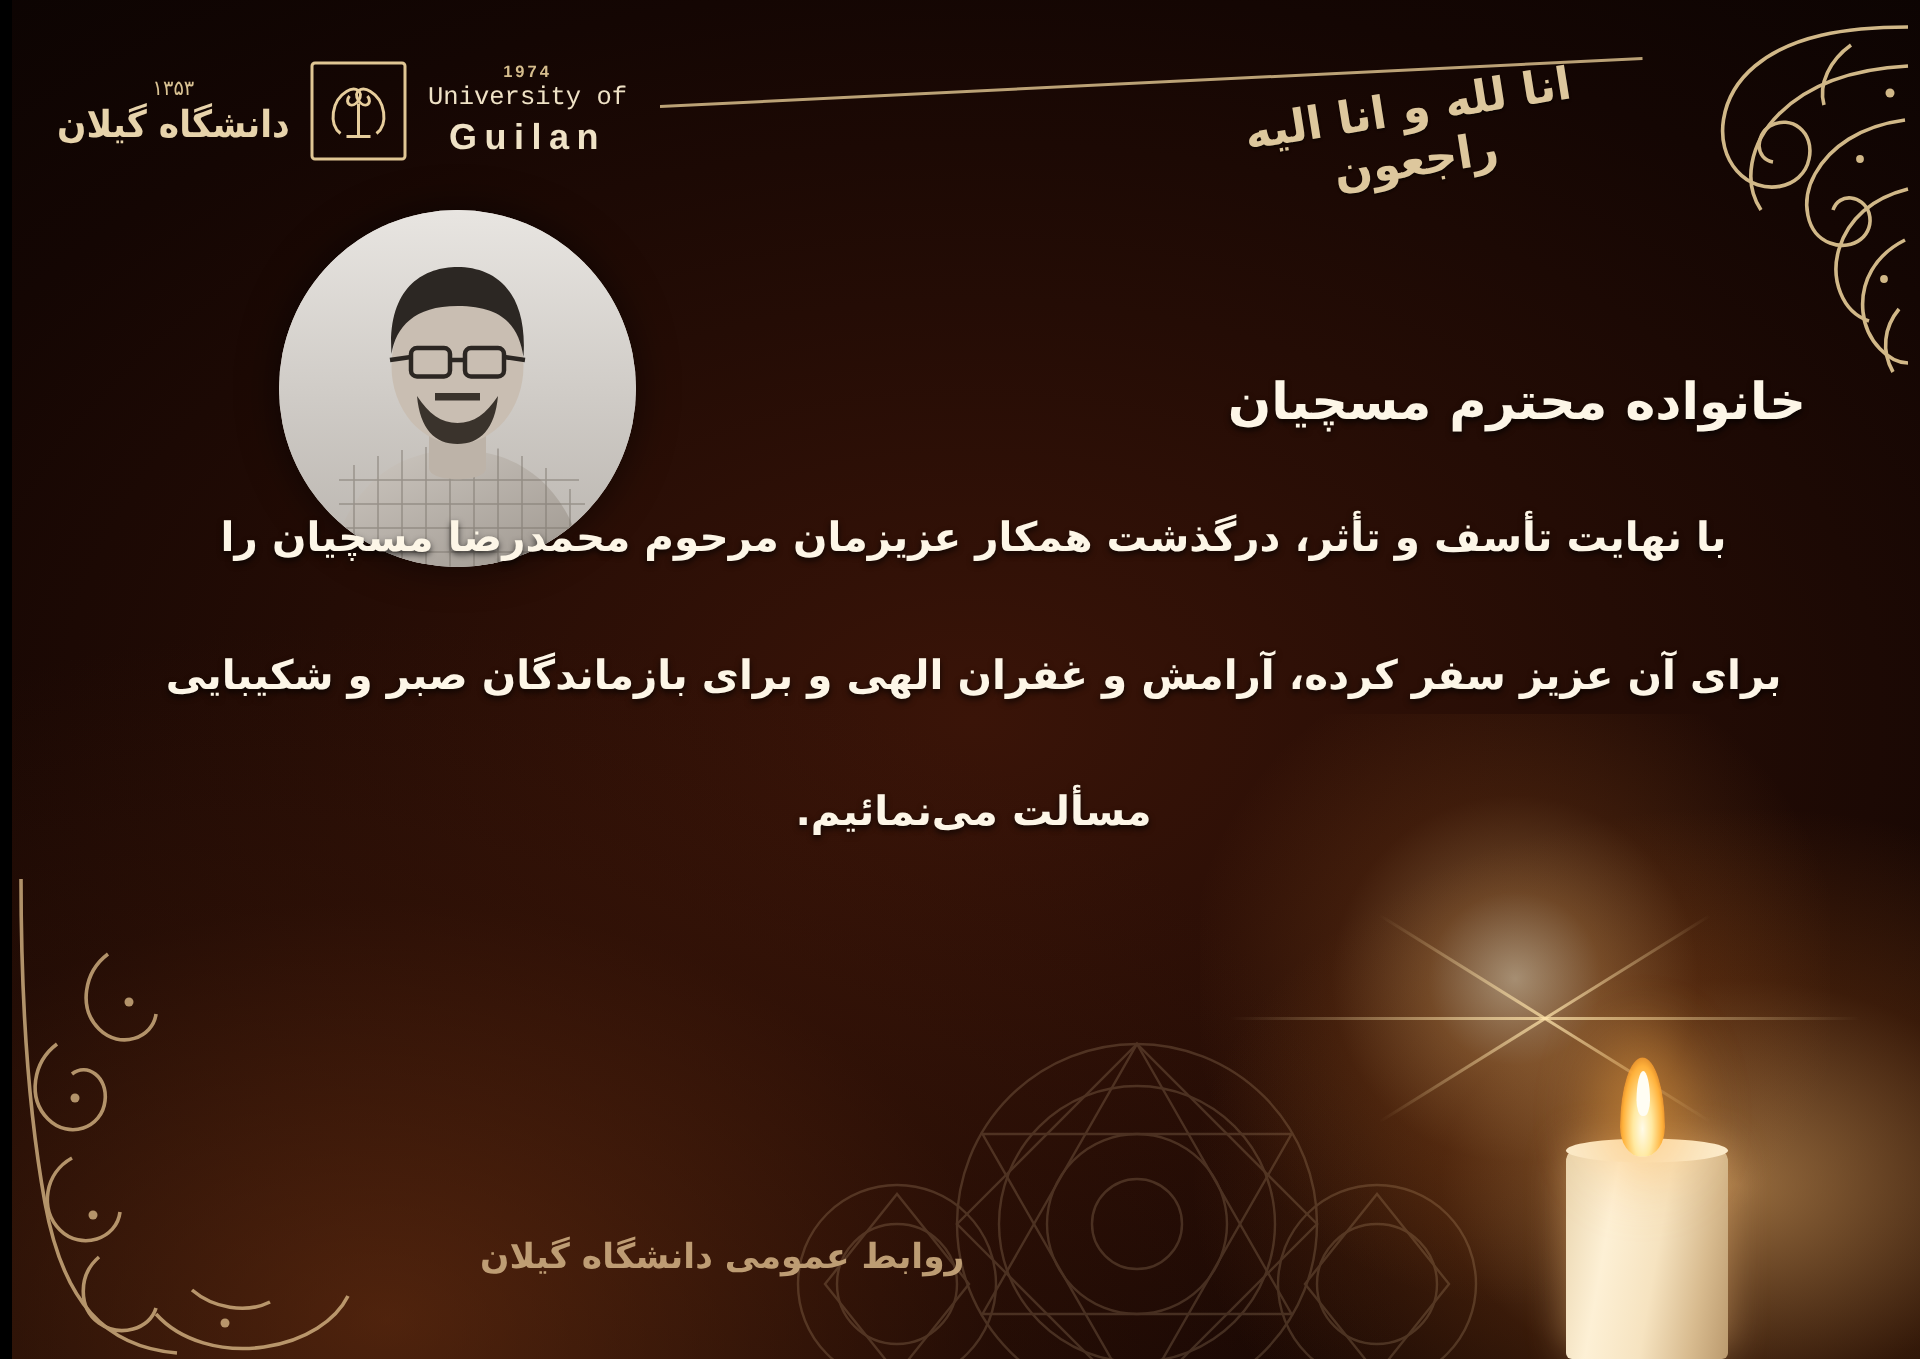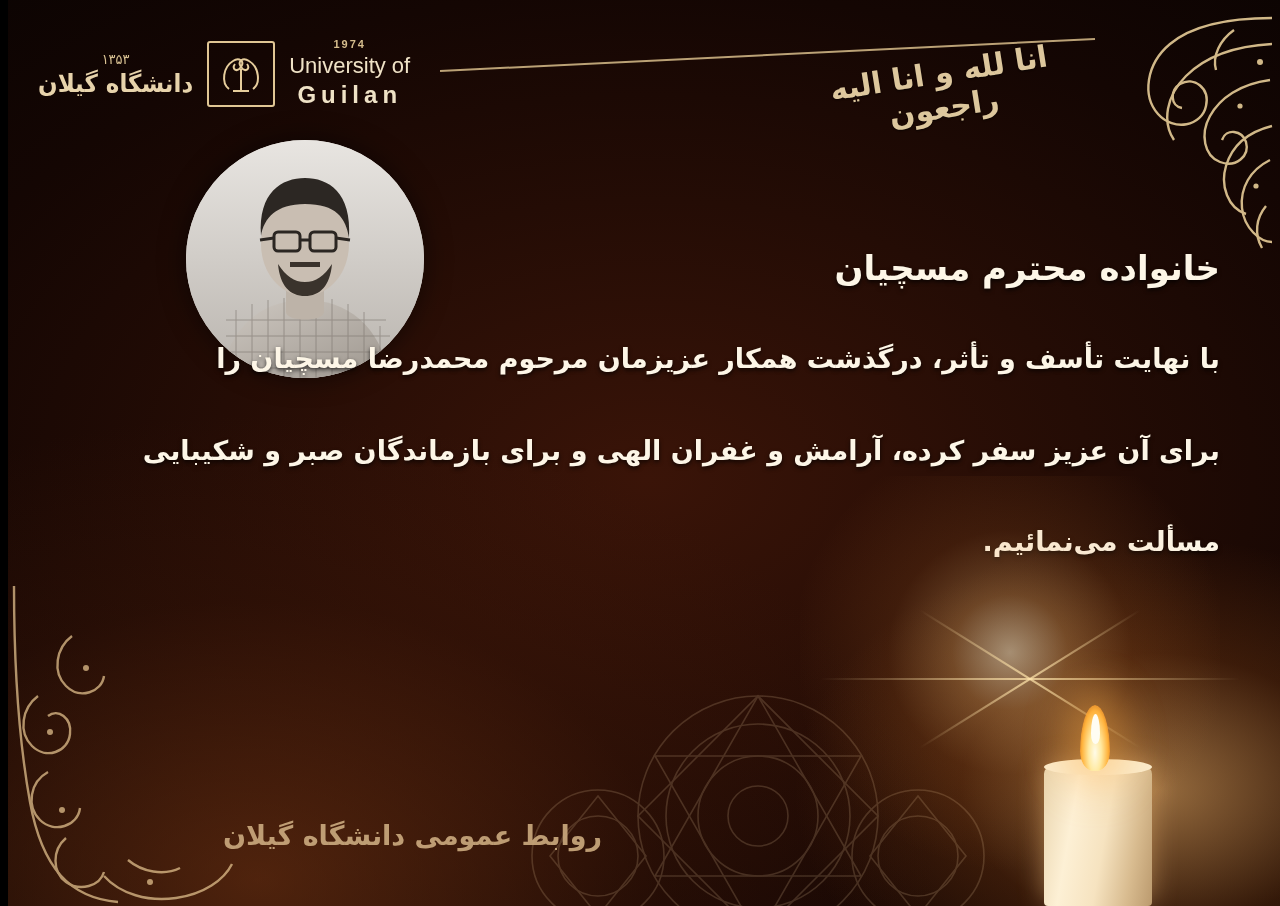--- a/index.html
+++ b/index.html
@@ -98,21 +98,21 @@
     text-align: center;
     line-height: 1.25;
     white-space: nowrap;
   }
   .logo-en .yr {
     font-size: 11px;
     letter-spacing: 2px;
     color: #d6bd8d;
     font-weight: bold;
   }
-  .logo-en .l1 { font-size: 22px; }
+  .logo-en .l1 { font-size: 17px; font-family: Liberation Mono, monospace; }
   .logo-en .l2 { font-size: 24px; font-weight: bold; letter-spacing: 5px; }
 
   
   .calligraphy {
     position: absolute;
     top: 56px;
     right: 210px;
     width: 250px;
     height: 115px;
     color: #e8d2a6;
@@ -148,44 +148,45 @@
     width: 1130px;
     text-align: right;
     direction: rtl;
     color: #fdf6e7;
     font-family: "DejaVu Sans", sans-serif;
   }
   .salutation {
     font-size: 34px;
     font-weight: bold;
     letter-spacing: 1px;
-    margin: 0 0 56px 0;
+    margin: 0 16px 56px 0;
     text-shadow: 0 2px 4px rgba(0,0,0,0.75);
   }
   .body-line {
     font-size: 27px;
     font-weight: bold;
     line-height: 1.1;
-    margin: 0 0 62px 0;
+    margin: 0 12px 62px 0;
     text-shadow: 0 2px 4px rgba(0,0,0,0.7);
     white-space: nowrap;
+    text-align: center;
   }
   .body-line.l4 {
     margin-bottom: 0;
   }
 
   
   .credit {
     position: absolute;
     left: 215px;
     bottom: 55px;
     width: 420px;
-    text-align: left;
+    text-align: right;
     color: #c9a87d;
-    font-size: 27px;
+    font-size: 23px;
     font-weight: bold;
     font-family: "DejaVu Sans", sans-serif;
     opacity: 0.92;
   }
 
   
   .candle-glow {
     position: absolute;
     right: 60px;
     bottom: 10px;

